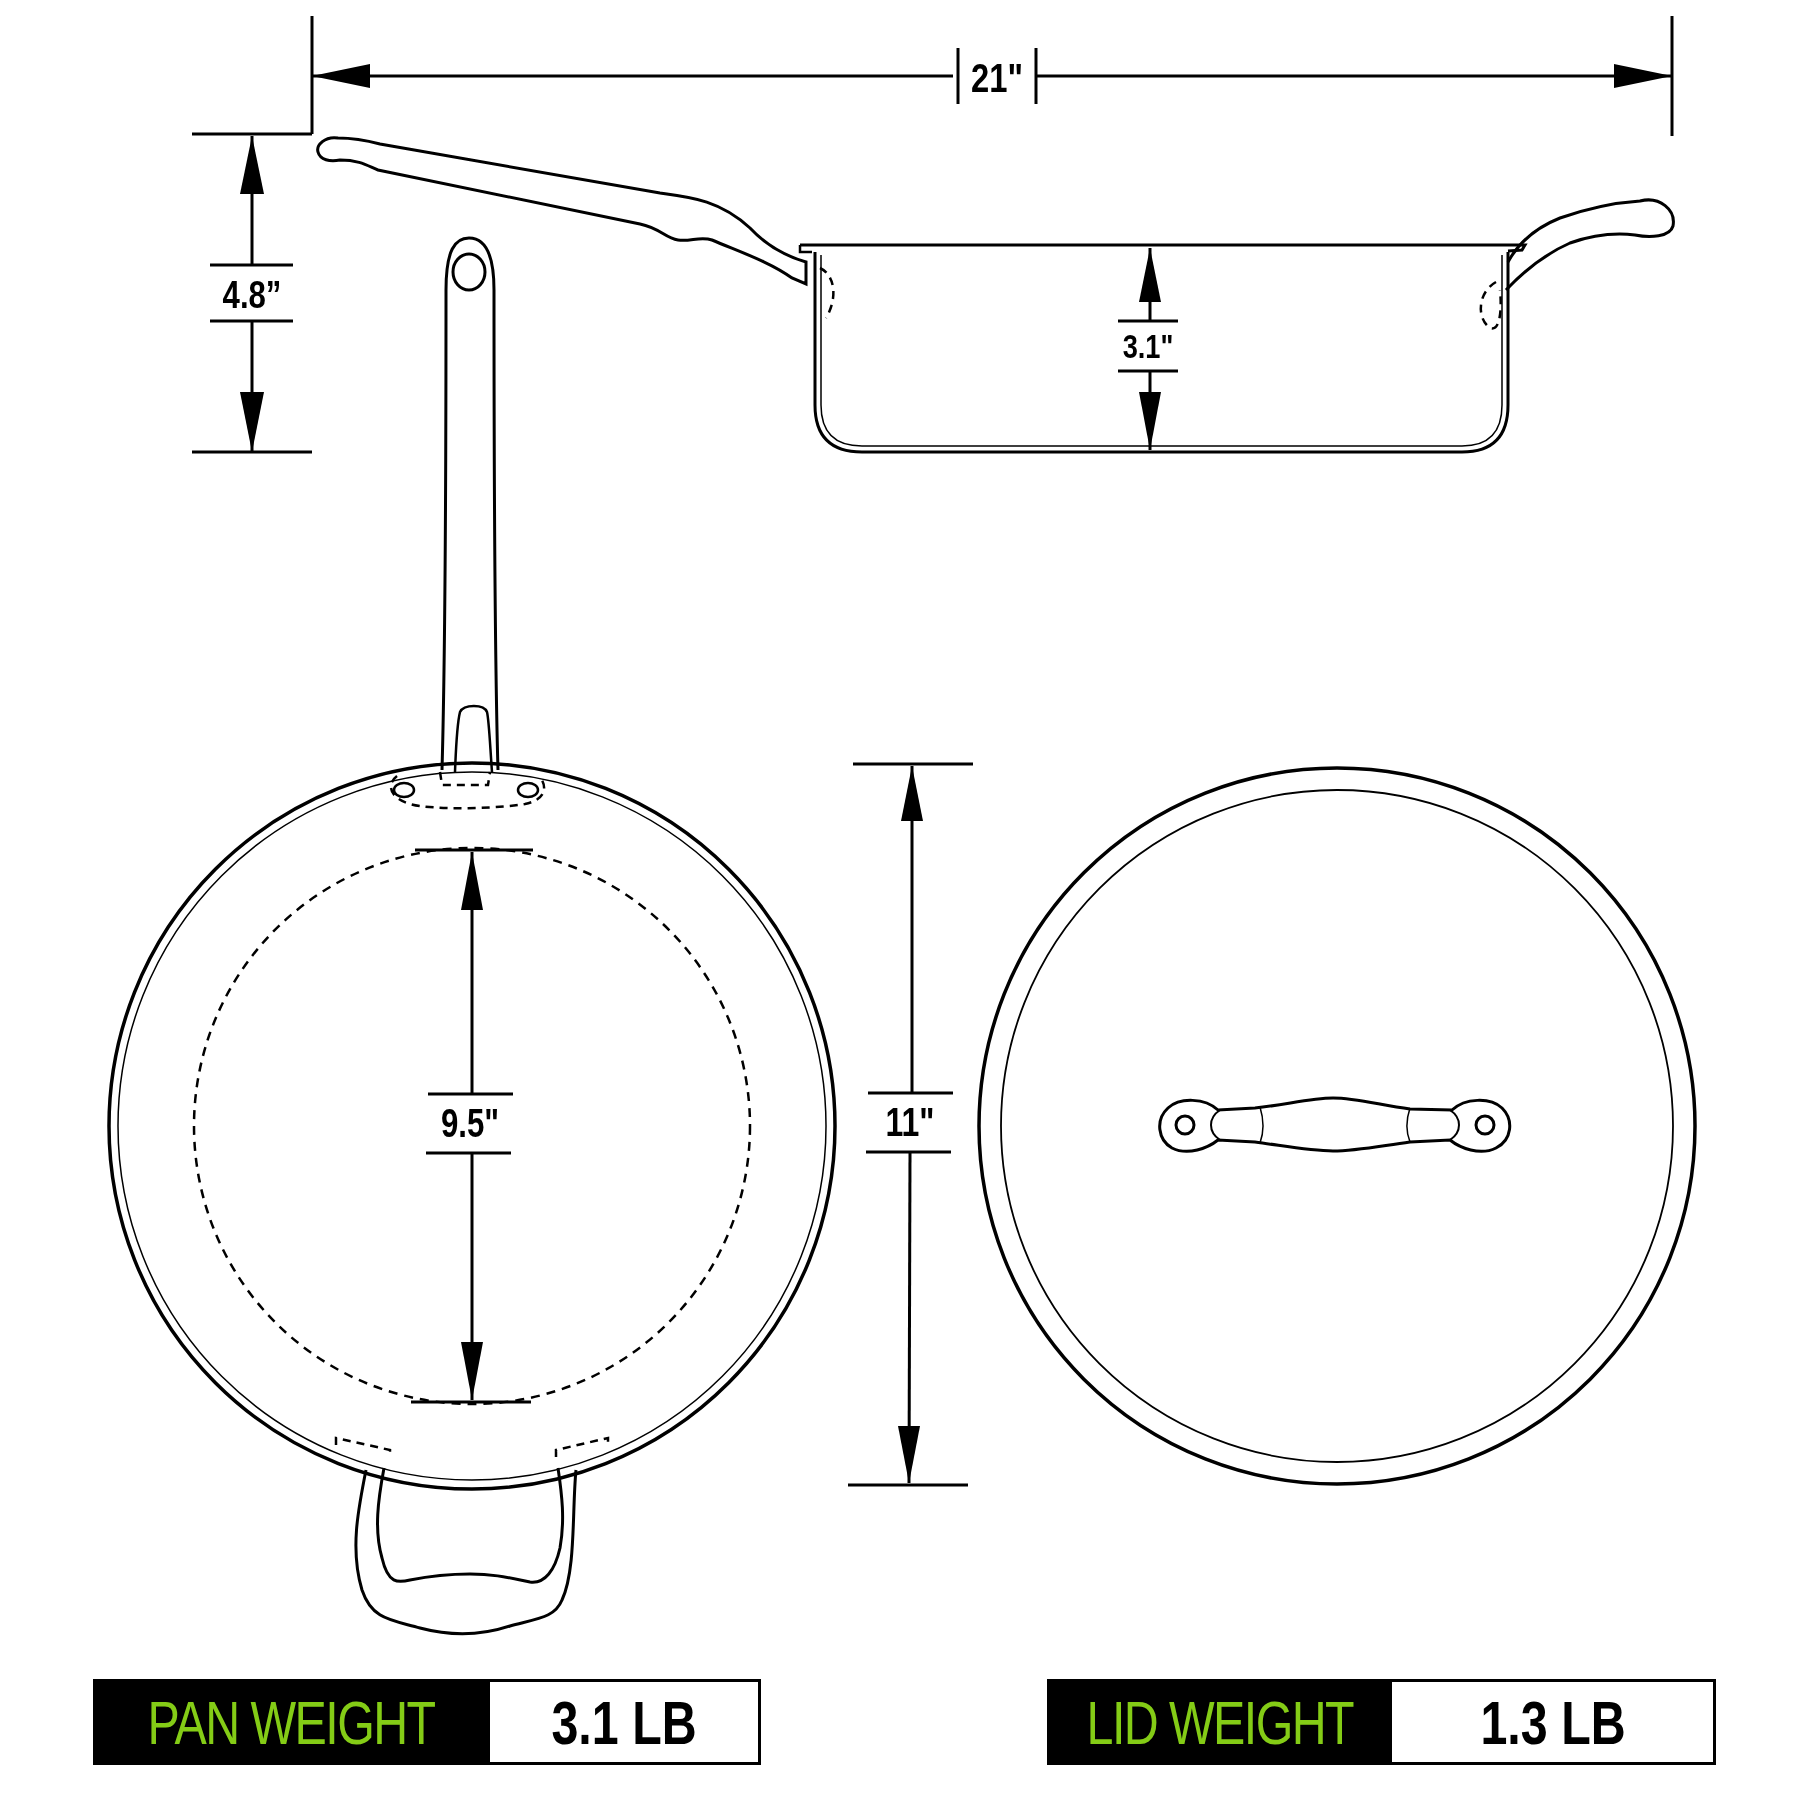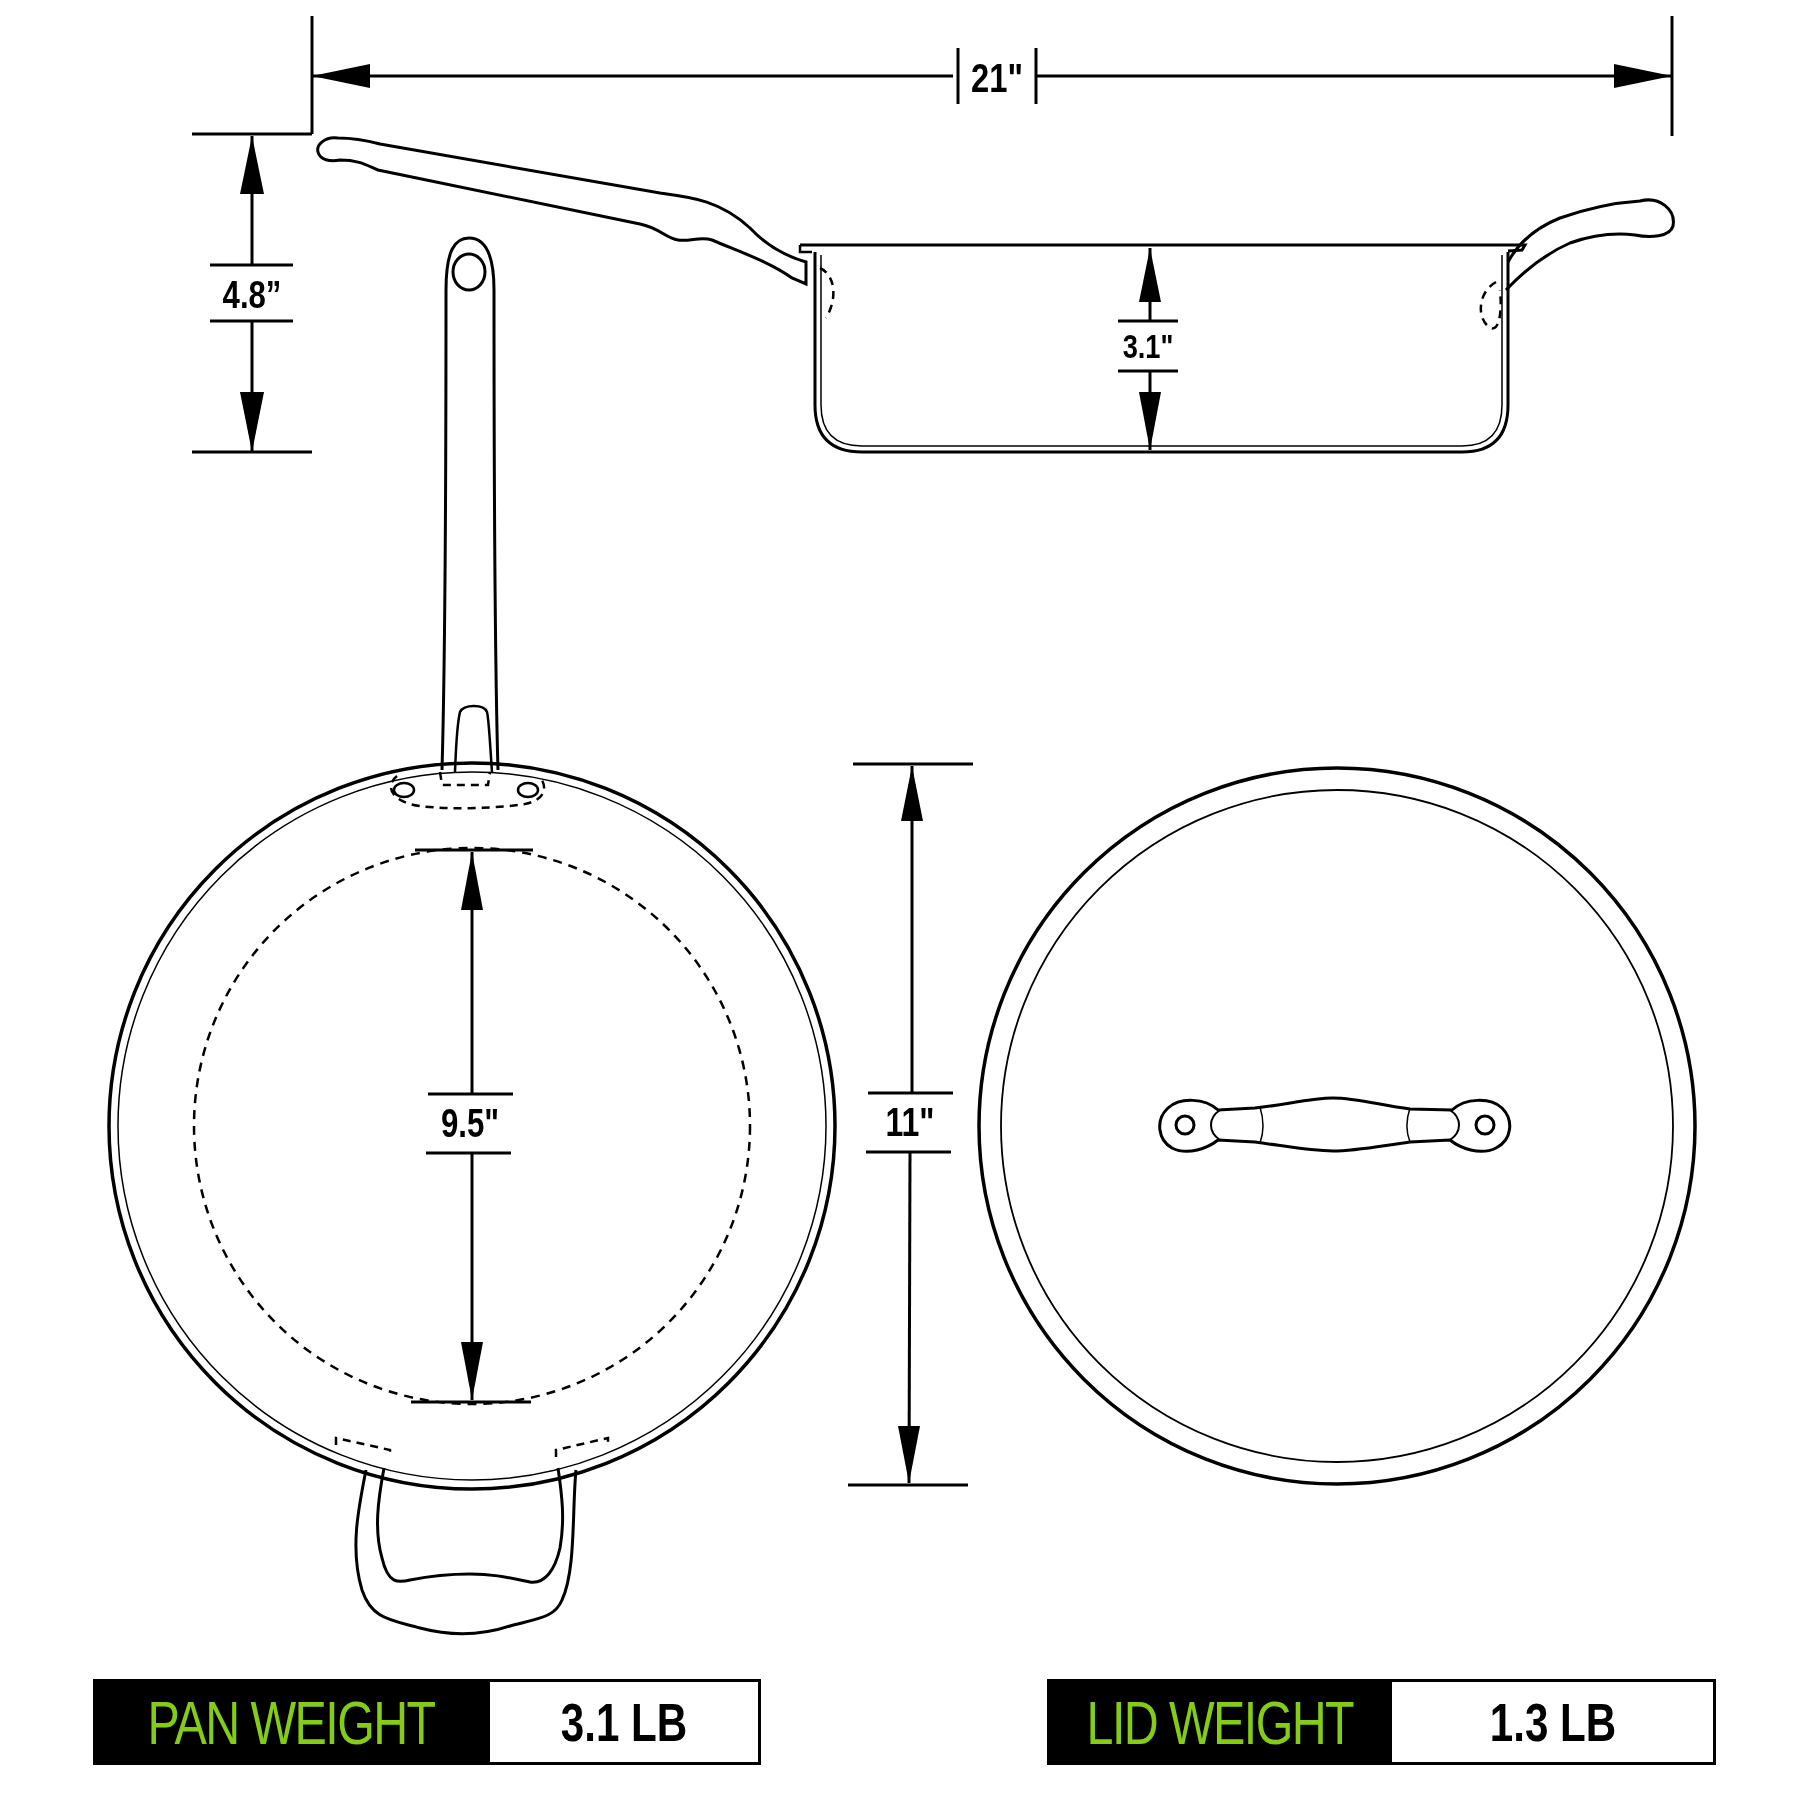--- a/index.html
+++ b/index.html
@@ -2,21 +2,21 @@
 <html><head>
 <meta charset="utf-8">
 <style>
   html, body { margin: 0; padding: 0; background: #ffffff; }
   body { width: 1800px; height: 1800px; position: relative; overflow: hidden; font-family: "Liberation Sans", "DejaVu Sans", sans-serif; }
   svg#diagram { position: absolute; left: 0; top: 0; width: 1800px; height: 1800px; }
   .dim-label { font-family: "Liberation Sans", "DejaVu Sans", sans-serif; font-weight: bold; fill: #000; text-anchor: middle; dominant-baseline: central; }
   .weight-box { position: absolute; height: 86px; display: flex; box-sizing: border-box; }
   .weight-label { background: #000; color: #84cc16; font-weight: normal; display: flex; align-items: center; justify-content: center; font-size: 62px; letter-spacing: -2px; transform-origin: center; box-sizing: border-box; }
   .weight-label span, .weight-value span { display: inline-block; transform: scaleX(0.78); }
-  .weight-value { background: #fff; color: #000; font-weight: bold; display: flex; align-items: center; justify-content: center; font-size: 54px; border: 3px solid #000; border-left: none; box-sizing: border-box; }
+  .weight-value { background: #fff; color: #000; font-weight: bold; display: flex; align-items: center; justify-content: center; font-size: 62px; border: 3px solid #000; border-left: none; box-sizing: border-box; }
 </style>
 </head>
 <body>
 
 <svg id="diagram" viewBox="0 0 1800 1800" xmlns="http://www.w3.org/2000/svg">
   <defs>
     <marker id="arrowL" viewBox="0 0 60 24" refX="0" refY="12" markerWidth="60" markerHeight="24" markerUnits="userSpaceOnUse" orient="auto">
       <path d="M0,12 L60,0 L60,24 Z" fill="#000"></path>
     </marker>
   </defs>

